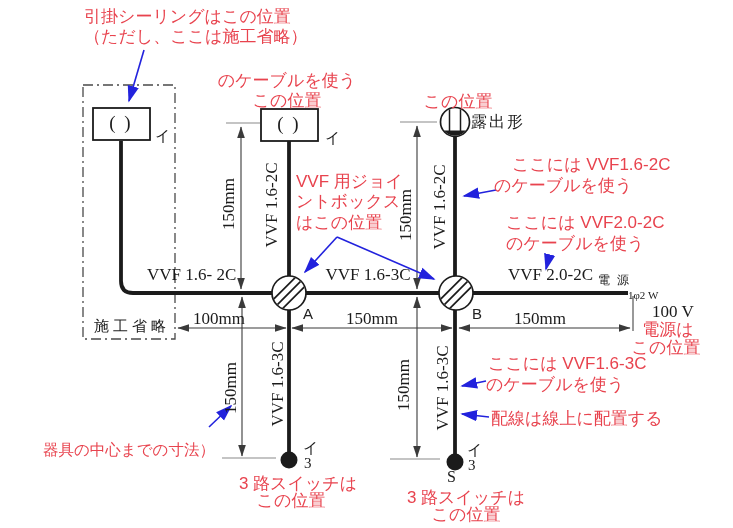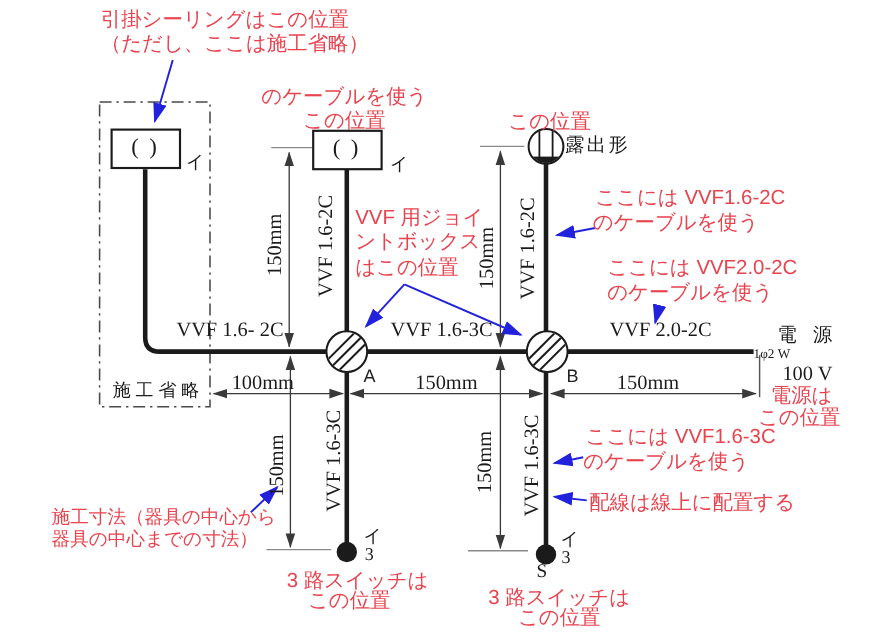--- a/index.html
+++ b/index.html
@@ -8,21 +8,21 @@
   #gfx{position:absolute;left:0;top:0;}
   .t{position:absolute;white-space:nowrap;}
   .red{color:#e8434e;font-family:"Liberation Sans","DejaVu Sans",sans-serif;
        font-size:17px;line-height:20px;}
   .red-s{font-size:15.5px;line-height:17px;}
   .blk{color:#1b1b1b;font-family:"Liberation Serif","DejaVu Serif",serif;font-size:17px;line-height:18px;}
   .blk-s{font-size:15px;}
   .sans{color:#222;font-family:"Liberation Sans","DejaVu Sans",sans-serif;font-size:15px;}
   .cn{transform:translateX(-50%);text-align:center;}
   .rot{transform:translate(-50%,-50%) rotate(-90deg);transform-origin:center;}
-  .ls2{letter-spacing:2px;font-family:Liberation Mono, monospace;}
+  .ls2{letter-spacing:2px;}
   .ls4{letter-spacing:4px;}
   .sym{font-size:19px;letter-spacing:2px;transform:translate(-50%,-55%);}
 </style>
 </head>
 <body>
 
 <div id="stage">
 
   <svg id="gfx" width="733" height="528" viewBox="0 0 733 528">
     <defs>
@@ -119,35 +119,34 @@
 
   <div class="t red cn" style="left:287px;top:71px">のケーブルを使う</div>
   <div class="t red cn" style="left:287px;top:91px">この位置</div>
 
   <div class="t red cn" style="left:458px;top:92px">この位置</div>
 
   <div class="t red" style="left:296px;top:172px">VVF 用ジョイ</div>
   <div class="t red" style="left:296px;top:213px">はこの位置</div>
   <div class="t red" style="left:296px;top:192px">ントボックス</div>
 
-  <div class="t red" style="left:496px;top:155px">ここには VVF1.6-2C</div>
+  <div class="t red" style="left:512px;top:155px">ここには VVF1.6-2C</div>
   <div class="t red" style="left:494px;top:176px">のケーブルを使う</div>
 
   <div class="t red" style="left:506px;top:213px">ここには VVF2.0-2C</div>
   <div class="t red" style="left:506px;top:234px">のケーブルを使う</div>
 
   <div class="t red cn" style="left:668px;top:320px">電源は</div>
   <div class="t red cn" style="left:666px;top:338px">この位置</div>
 
   <div class="t red" style="left:488px;top:354px">ここには VVF1.6-3C</div>
   <div class="t red" style="left:486px;top:375px">のケーブルを使う</div>
 
   <div class="t red" style="left:491px;top:409px">配線は線上に配置する</div>
 
-  <div class="t red red-s" style="left:43px;top:423px">施工寸法（器具の中心から</div>
   <div class="t red red-s" style="left:43px;top:441px">器具の中心までの寸法）</div>
 
   <div class="t red cn" style="left:298px;top:474px">3 路スイッチは</div>
   <div class="t red cn" style="left:291px;top:491px">この位置</div>
 
   <div class="t red cn" style="left:466px;top:488px">3 路スイッチは</div>
   <div class="t red cn" style="left:466px;top:505px">この位置</div>
 
   <div class="t blk" style="left:147px;top:266px">VVF 1.6- 2C</div>
   <div class="t blk cn" style="left:368px;top:266px">VVF 1.6-3C</div>
@@ -161,21 +160,21 @@
   <div class="t blk rot" style="left:229px;top:204px">150mm</div>
   <div class="t blk rot" style="left:406px;top:215px">150mm</div>
   <div class="t blk rot" style="left:231px;top:388px">150mm</div>
   <div class="t blk rot" style="left:404px;top:385px">150mm</div>
   <div class="t blk cn" style="left:219px;top:310px">100mm</div>
   <div class="t blk cn" style="left:372px;top:310px">150mm</div>
   <div class="t blk cn" style="left:540px;top:310px">150mm</div>
 
   <div class="t blk blk-s ls4" style="left:94px;top:317px">施工省略</div>
   <div class="t blk ls2" style="left:471px;top:113px;font-size:16px">露出形</div>
-  <div class="t blk blk-s ls2" style="left:648px;top:271px;font-size:16px">電 源</div>
+  <div class="t blk blk-s ls2" style="left:598px;top:271px;font-size:12px">電 源</div>
   <div class="t blk" style="left:628px;top:286px;font-size:11px">1φ2 W</div>
   <div class="t blk" style="left:652px;top:303px;font-size:17px">100 V</div>
   <div class="t sans" style="left:303px;top:305px">A</div>
   <div class="t sans" style="left:472px;top:305px">B</div>
 
   <div class="t blk blk-s" style="left:155px;top:127px">イ</div>
   <div class="t blk blk-s" style="left:325px;top:129px">イ</div>
   <div class="t blk blk-s" style="left:303px;top:439px">イ</div>
   <div class="t blk blk-s" style="left:304px;top:454px">3</div>
   <div class="t blk blk-s" style="left:467px;top:441px">イ</div>

